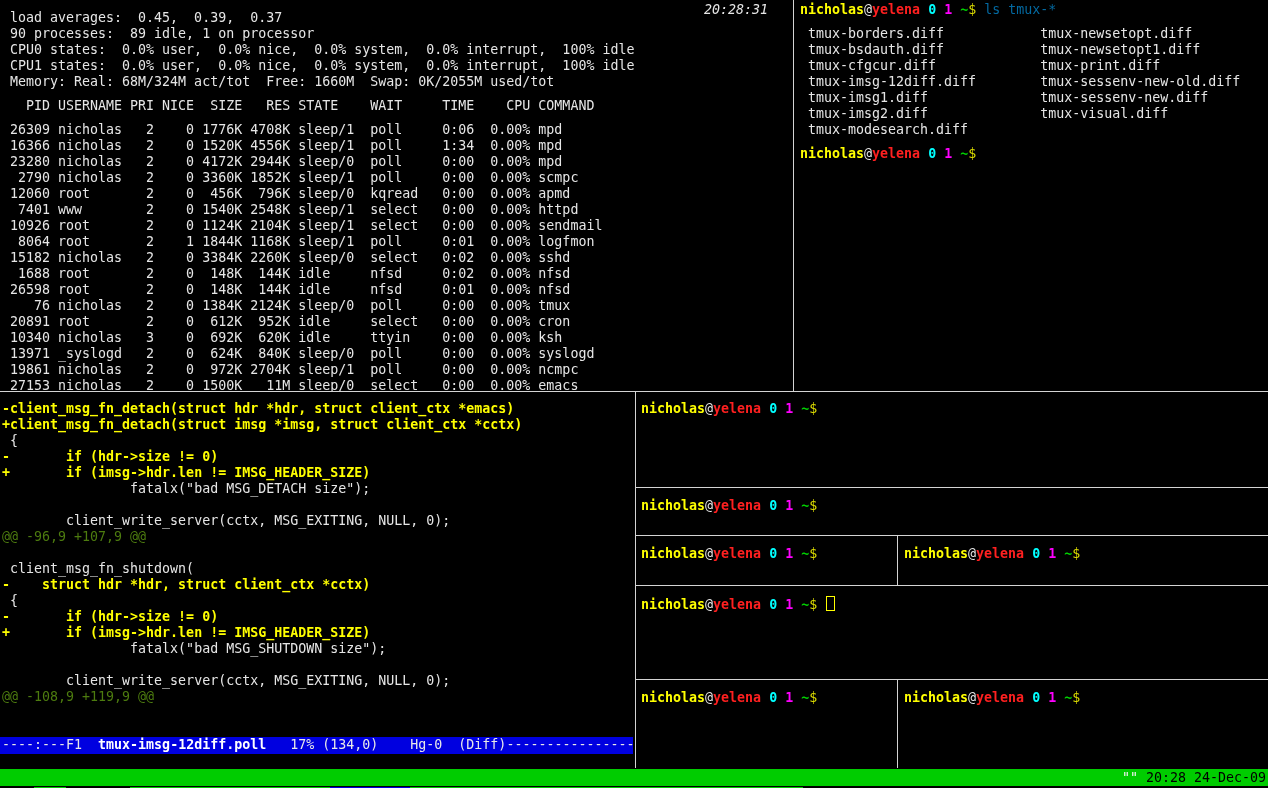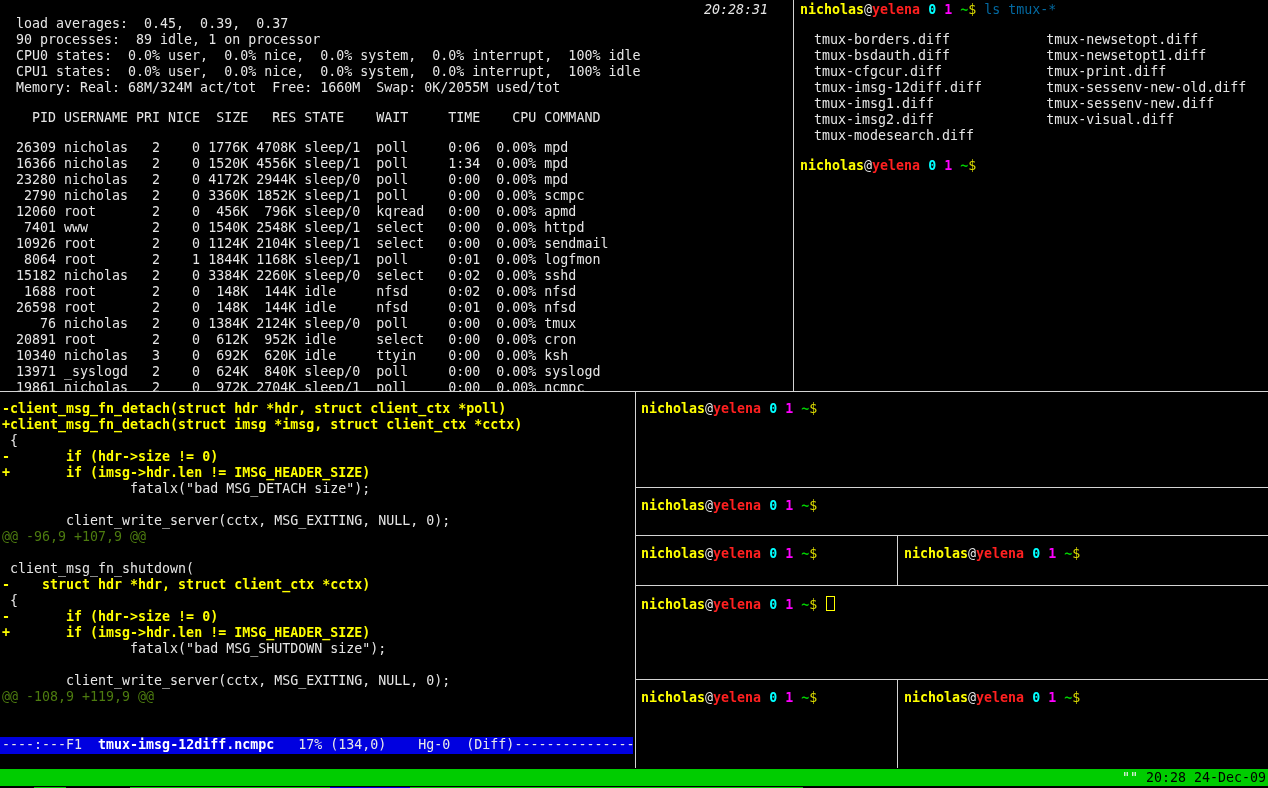--- a/index.html
+++ b/index.html
@@ -1,21 +1,21 @@
 <!DOCTYPE html>
 <html><head>
 <meta charset="utf-8">
 <style>
   html,body{margin:0;padding:0;background:#222;}
   .screen{
     position:relative;width:1268px;height:788px;background:#000;overflow:hidden;
     font-family:"DejaVu Sans Mono",monospace;font-size:13.3px;line-height:16px;
     color:#e6e6e6;cursor:default;
   }
-  pre{margin:14px;font:inherit;white-space:pre;}
+  pre{margin:8px;font:inherit;white-space:pre;}
   .pane{position:absolute;overflow:hidden;}
   .border{position:absolute;background:#d4d4d4;}
   
   #p-topleft{left:0;top:0;width:792px;height:391px;padding:2px 0 0 2px;box-sizing:border-box;}
   #clock{position:absolute;top:2px;right:24px;font-style:italic;}
   
   #p-topright{left:796px;top:0;width:472px;height:391px;padding:2px 0 0 4px;box-sizing:border-box;}
   
   #p-emacs{left:0;top:393px;width:633px;height:375px;padding:8px 0 0 2px;box-sizing:border-box;}
   .dl{height:16px;white-space:pre;}
@@ -100,41 +100,41 @@
 tmux-imsg1.diff              tmux-sessenv-new.diff
 tmux-imsg2.diff              tmux-visual.diff
 tmux-modesearch.diff</pre>
     <div class="line"><span><span class="c-yellow">nicholas</span><span class="c-white">@</span><span class="c-red">yelena</span><span class="c-white"> </span><span class="c-cyan">0</span><span class="c-white"> </span><span class="c-magenta">1</span><span class="c-white"> </span><span class="c-green">~</span><span class="c-yellow-dim">$</span></span></div>
   </div>
 
   <div class="border" style="left:0;top:391px;width:1268px;height:1px;"></div>
 
   <div class="pane" id="p-emacs">
     <div>
-        <div class="dl removed">-client_msg_fn_detach(struct hdr *hdr, struct client_ctx *poll)</div>
+        <div class="dl removed">-client_msg_fn_detach(struct hdr *hdr, struct client_ctx *emacs)</div>
         <div class="dl added">+client_msg_fn_detach(struct imsg *imsg, struct client_ctx *cctx)</div>
         <div class="dl context"> {</div>
         <div class="dl removed">-       if (hdr-&gt;size != 0)</div>
         <div class="dl added">+       if (imsg-&gt;hdr.len != IMSG_HEADER_SIZE)</div>
         <div class="dl context">                fatalx("bad MSG_DETACH size");</div>
         <div class="dl context"></div>
         <div class="dl context">        client_write_server(cctx, MSG_EXITING, NULL, 0);</div>
         <div class="dl hunk">@@ -96,9 +107,9 @@</div>
         <div class="dl context"></div>
         <div class="dl context"> client_msg_fn_shutdown(</div>
         <div class="dl removed">-    struct hdr *hdr, struct client_ctx *cctx)</div>
         <div class="dl context"> {</div>
         <div class="dl removed">-       if (hdr-&gt;size != 0)</div>
         <div class="dl added">+       if (imsg-&gt;hdr.len != IMSG_HEADER_SIZE)</div>
         <div class="dl context">                fatalx("bad MSG_SHUTDOWN size");</div>
         <div class="dl context"></div>
         <div class="dl context">        client_write_server(cctx, MSG_EXITING, NULL, 0);</div>
         <div class="dl hunk">@@ -108,9 +119,9 @@</div>
       </div>
-    <div id="modeline"><span>----:---F1  </span><span class="fname">tmux-imsg-12diff.ncmpc</span><span>   17% (134,0)    Hg-0  (Diff)</span><span>----------------</span></div>
+    <div id="modeline"><span>----:---F1  </span><span class="fname">tmux-imsg-12diff.poll</span><span>   17% (134,0)    Hg-0  (Diff)</span><span>----------------</span></div>
   </div>
 
   <div class="border" style="left:635px;top:392px;width:1px;height:376px;"></div>
 
   <div class="pane shellpane" id="p-r1">
     <div class="line"><span><span class="c-yellow">nicholas</span><span class="c-white">@</span><span class="c-red">yelena</span><span class="c-white"> </span><span class="c-cyan">0</span><span class="c-white"> </span><span class="c-magenta">1</span><span class="c-white"> </span><span class="c-green">~</span><span class="c-yellow-dim">$</span></span></div>
   </div>
   <div class="border" style="left:636px;top:487px;width:632px;height:1px;"></div>
 
   <div class="pane shellpane" id="p-r2">

